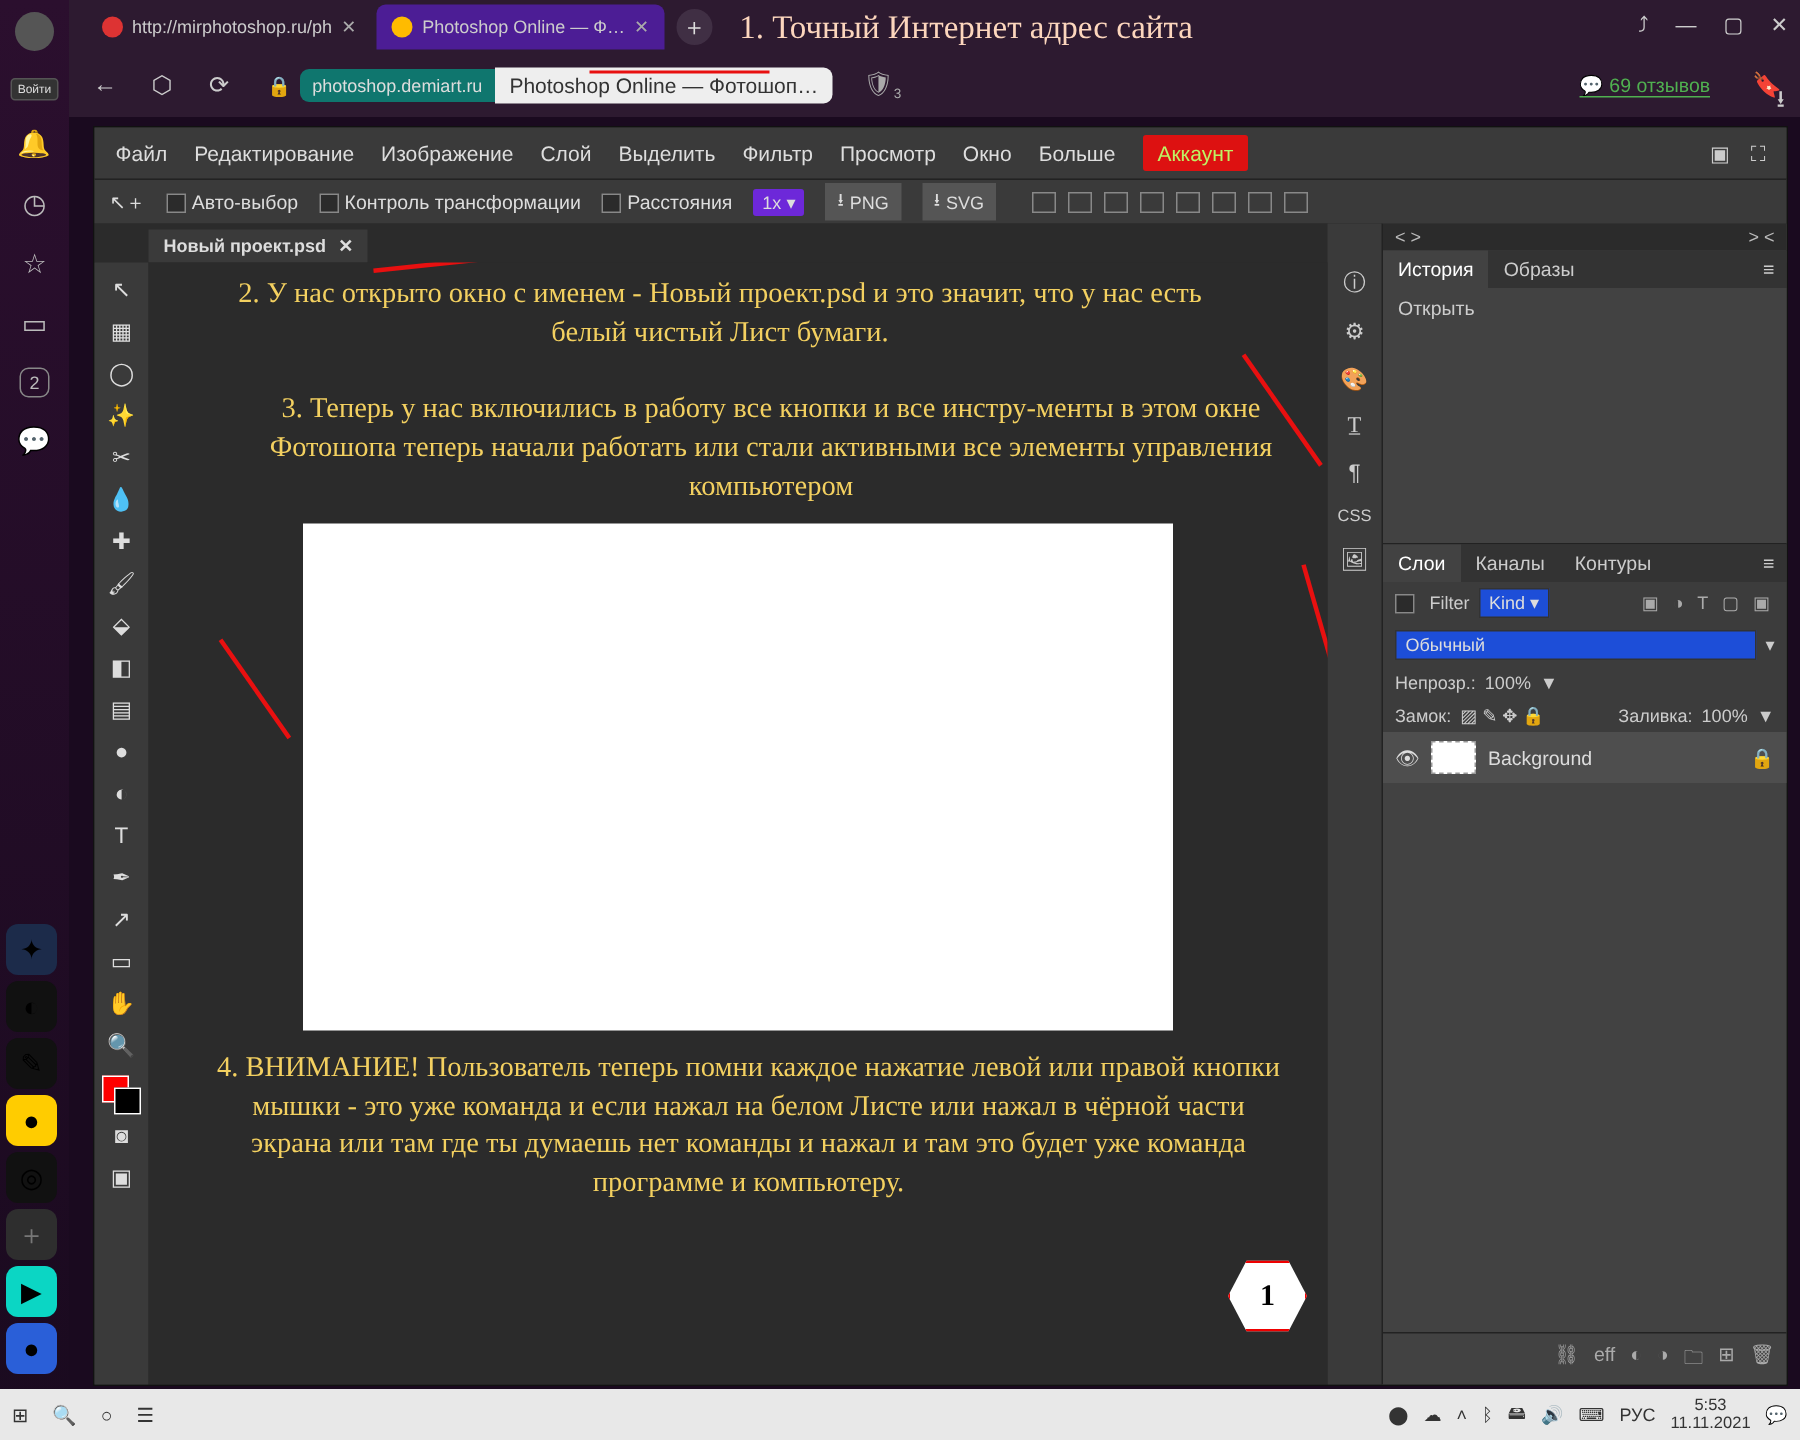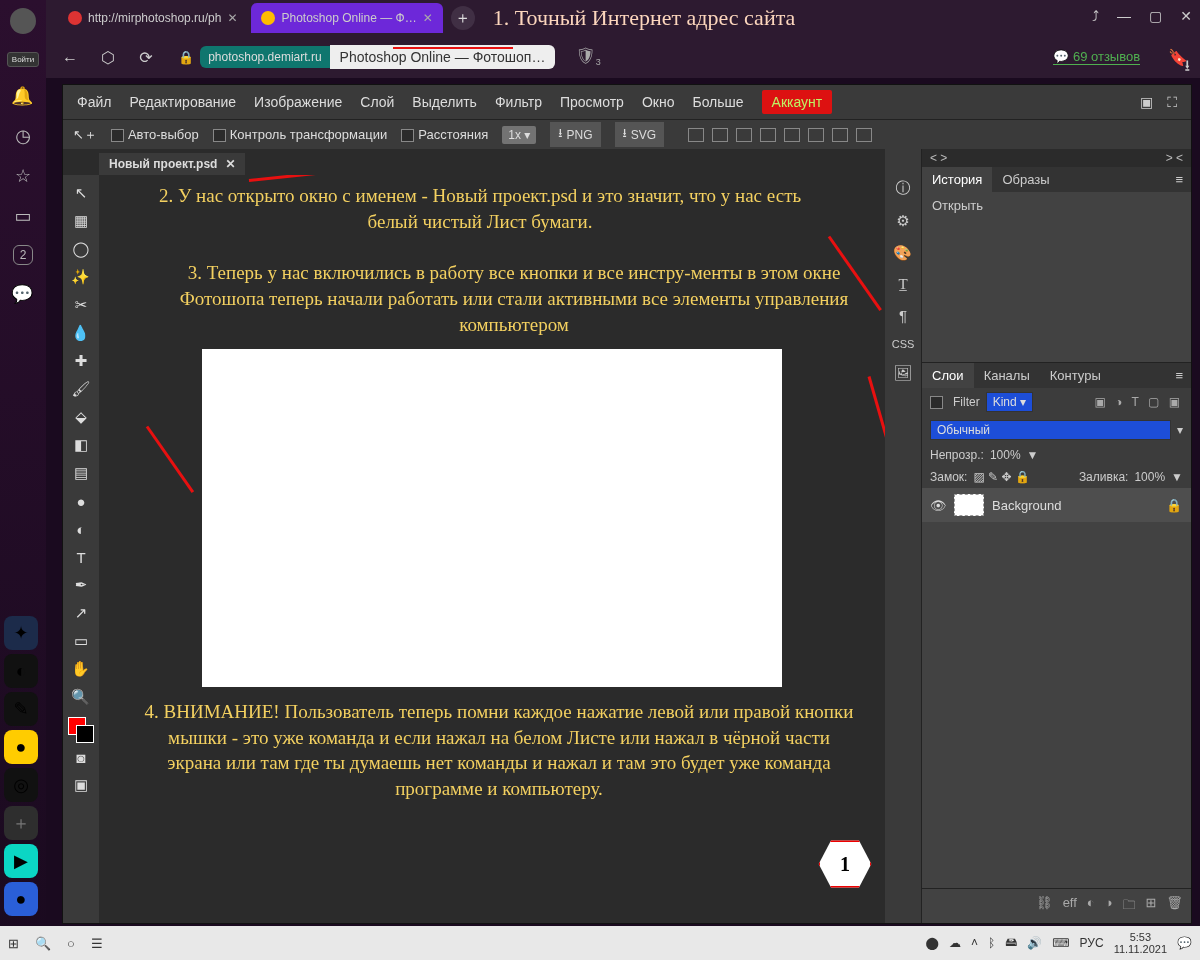--- a/index.html
+++ b/index.html
@@ -10,21 +10,21 @@
 .osbar .login{font-size:8px;background:#333;border:1px solid #555;border-radius:3px;padding:2px 4px;color:#ddd}
 .osi{width:22px;height:22px;display:flex;align-items:center;justify-content:center;font-size:18px}
 .dock{position:absolute;left:4px;bottom:44px;width:38px;display:flex;flex-direction:column;gap:4px}
 .dock .di{width:34px;height:34px;border-radius:8px;background:#222;display:flex;align-items:center;justify-content:center;font-size:18px}
 .dock .plus{background:#2e2e2e;color:#777}
 
 
 .browser{position:absolute;left:46px;top:0;right:0;height:78px;background:#2d1a30;color:#ddd}
 .tabs{height:36px;display:flex;align-items:center;gap:4px;padding-left:12px}
 .tab{height:30px;display:flex;align-items:center;gap:6px;padding:0 10px;border-radius:6px 6px 0 0;font-size:12px;color:#ccc;max-width:200px}
-.tab.active{background:#6d28d9}
+.tab.active{background:#4c1d95}
 .tab .fav{width:14px;height:14px;border-radius:50%}
 .tab .x{color:#aaa;font-size:12px}
 .newtab{width:24px;height:24px;border-radius:50%;background:#402f44;display:flex;align-items:center;justify-content:center;color:#ddd;margin-left:4px}
 .annot-url{color:#fcd6bd;font-family:Georgia,serif;font-size:22px;margin-left:14px}
 .addr{height:42px;display:flex;align-items:center;gap:14px;padding:0 12px}
 .nav-ic{width:24px;text-align:center;color:#ccc;font-size:16px}
 .urlbox{flex:0 0 auto;display:flex;align-items:center;height:30px}
 .urlbox .lock{color:#999;margin:0 6px;font-size:13px}
 .urlbox .dom{color:#ddd;background:#0f766e;border-radius:6px 0 0 6px;padding:4px 8px;font-size:12px}
 .urlbox .title{background:#eee;color:#333;padding:4px 10px;font-size:14px;border-radius:0 6px 6px 0}
@@ -33,21 +33,21 @@
 .winbtns{position:absolute;right:8px;top:8px;display:flex;gap:18px;color:#ccc;font-size:14px}
 .dl{position:absolute;right:10px;top:54px;color:#ccc}
 
 
 .app{position:absolute;left:62px;top:84px;right:8px;bottom:36px;background:#2b2b2b;border:1px solid #111;color:#ddd;font-size:13px}
 .menubar{height:34px;display:flex;align-items:center;gap:18px;padding:0 14px;background:#3a3a3a;font-size:14px}
 .menubar .acct{background:#d11;padding:4px 10px;border-radius:2px;color:#bef264}
 .menubar .ric{margin-left:auto;display:flex;gap:14px;color:#ccc}
 .optbar{height:30px;display:flex;align-items:center;gap:14px;padding:0 10px;background:#3a3a3a;border-top:1px solid #222;font-size:13px;color:#ddd}
 .cb{width:13px;height:13px;border:1px solid #888;display:inline-block;vertical-align:middle;margin-right:4px;background:#2b2b2b}
-.pill{background:#737373;padding:2px 6px;border-radius:2px;font-size:12px}
+.pill{background:#6d28d9;padding:2px 6px;border-radius:2px;font-size:12px}
 .ex{background:#555;padding:2px 8px;font-size:12px;display:flex;align-items:center;gap:4px}
 .ali{display:flex;gap:8px;margin-left:10px;color:#ccc}
 .ali span{width:16px;height:14px;border:1px solid #888}
 
 .doc-tab{height:26px;background:#2b2b2b;display:flex;align-items:flex-end}
 .doc-tab .t{background:#3a3a3a;padding:4px 10px;font-size:12px;color:#ddd;display:flex;align-items:center;gap:8px;font-weight:bold}
 
 
 .tools{position:absolute;left:0;top:90px;bottom:0;width:36px;background:#3a3a3a;display:flex;flex-direction:column;align-items:center;padding-top:4px}
 .tl{width:30px;height:28px;display:flex;align-items:center;justify-content:center;color:#ddd;font-size:15px}

